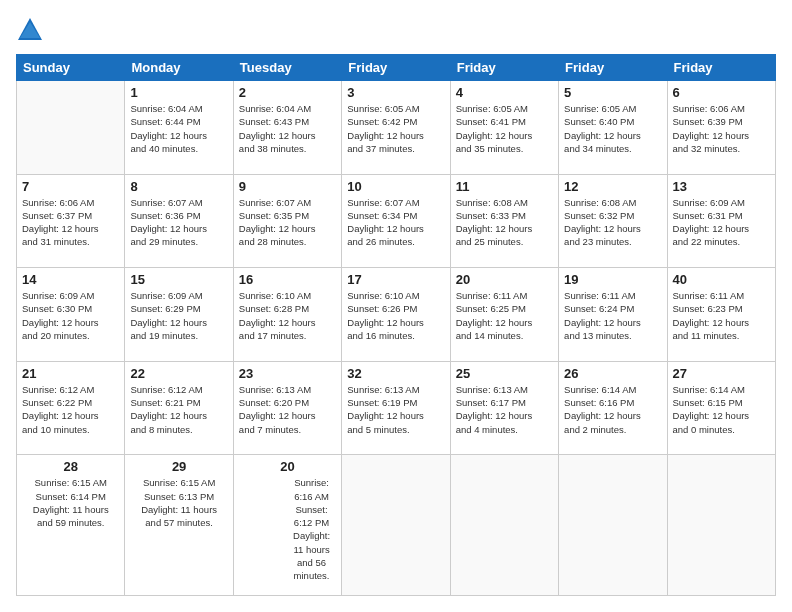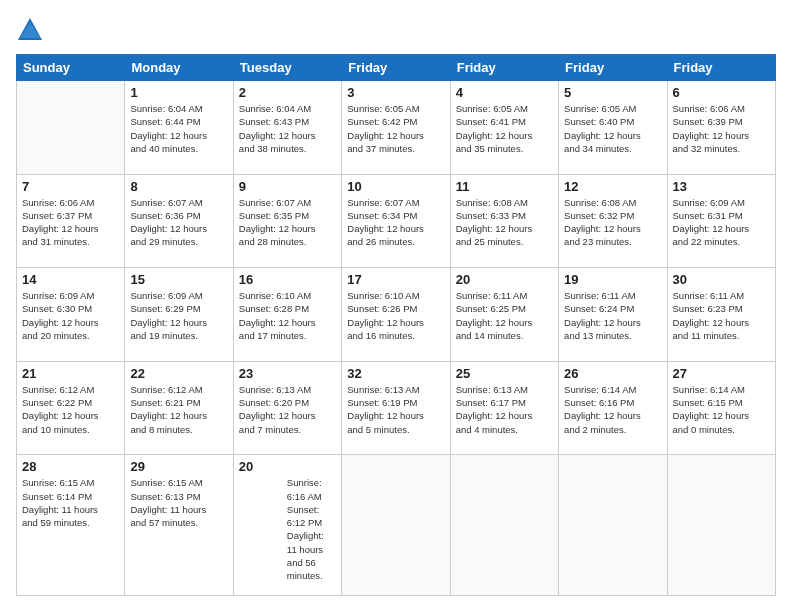--- a/index.html
+++ b/index.html
@@ -86,20 +86,21 @@
     .day-info {
       font-size: 9.5px;
       line-height: 1.4;
       color: #333;
     }
     .empty-cell {
       background: #f9f9f9;
     }
     .last-row td {
       height: 74px;
+      text-align: center;
     }
   </style>
 </head>
 <body>
 
 <div class="page">
   <div class="header">
     <div class="logo">
       <svg class="logo-icon" viewBox="0 0 28 28">
         <polygon points="14,2 26,24 2,24" fill="#1a6fbe"></polygon>
@@ -262,21 +263,21 @@
 and 14 minutes.</div>
           </td>
           <td>
             <span class="day-number">19</span>
             <div class="day-info" style="white-space: pre-line;">Sunrise: 6:11 AM
 Sunset: 6:24 PM
 Daylight: 12 hours
 and 13 minutes.</div>
           </td>
           <td>
-            <span class="day-number">30</span>
+            <span class="day-number">40</span>
             <div class="day-info" style="white-space: pre-line;">Sunrise: 6:11 AM
 Sunset: 6:23 PM
 Daylight: 12 hours
 and 11 minutes.</div>
           </td>
         </tr>
         <tr>
           <td>
             <span class="day-number">21</span>
             <div class="day-info" style="white-space: pre-line;">Sunrise: 6:12 AM

